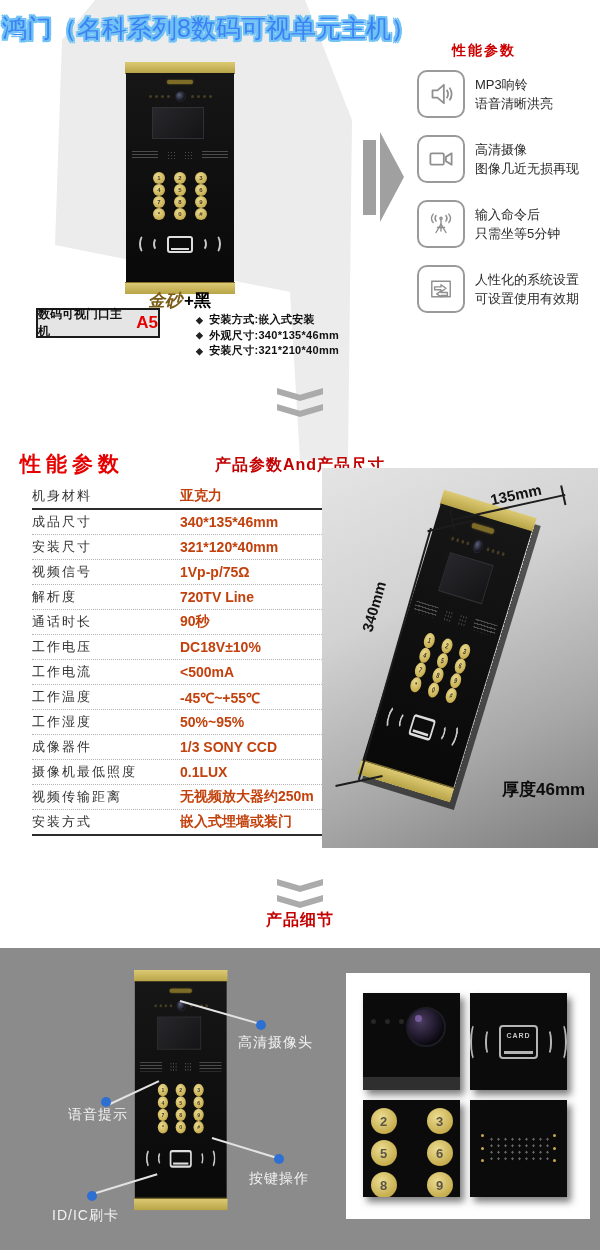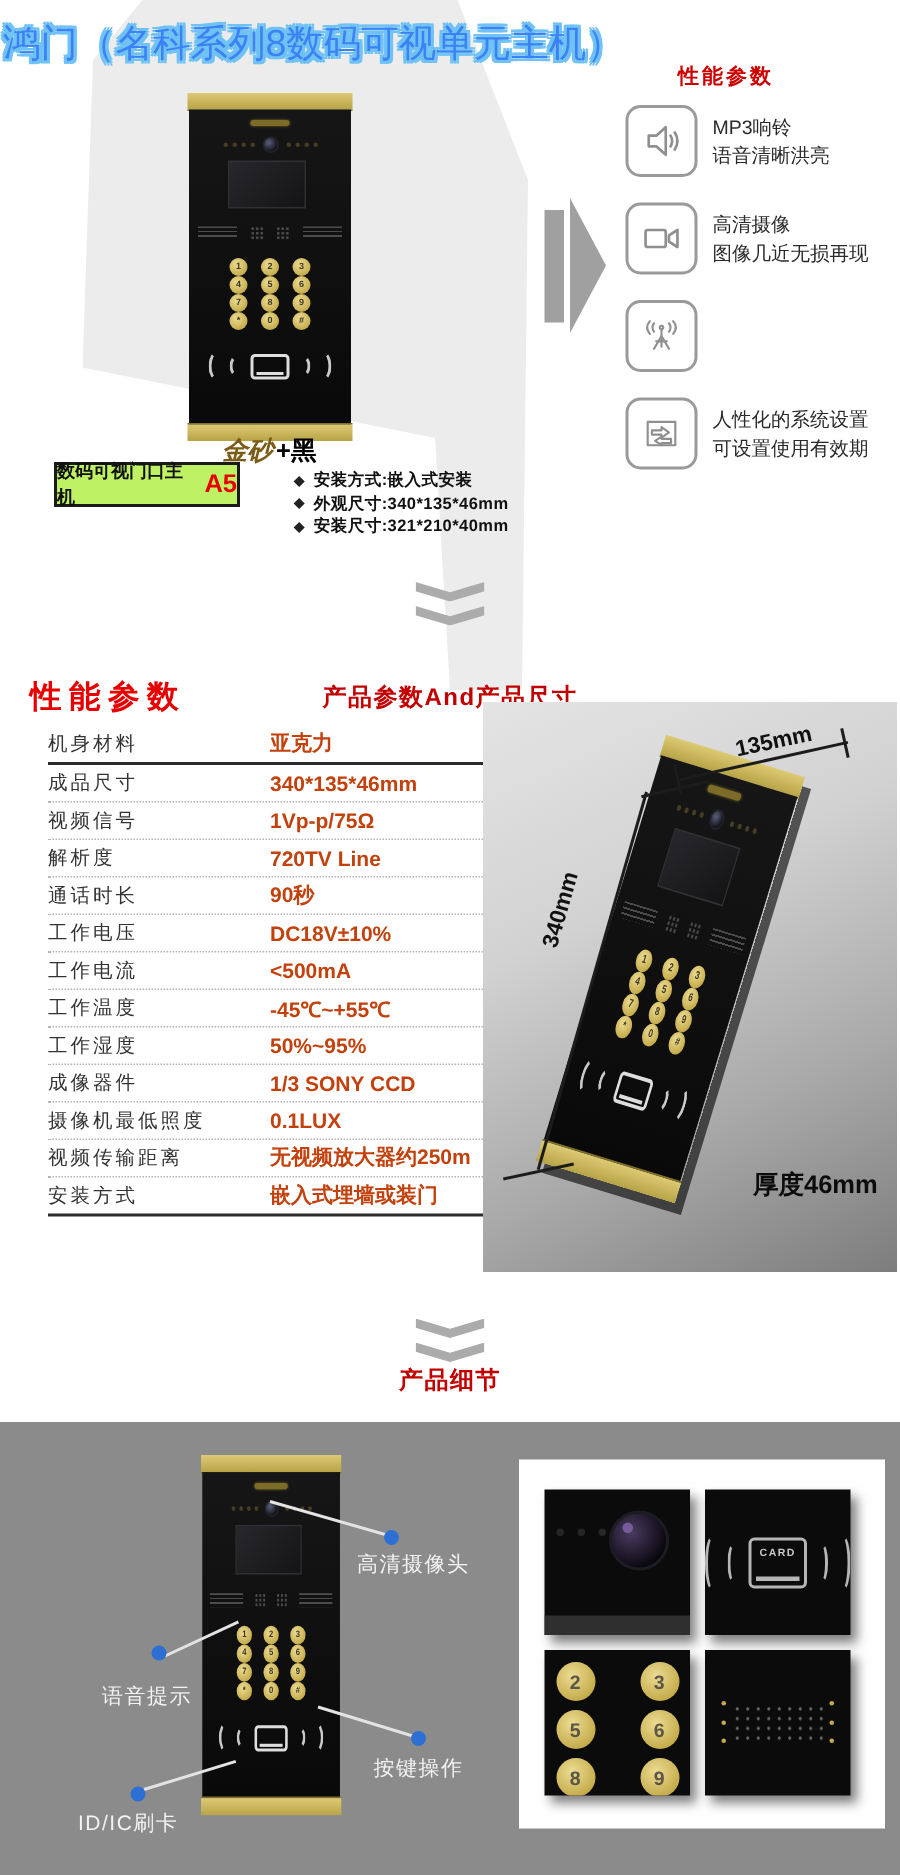--- a/index.html
+++ b/index.html
@@ -35,21 +35,21 @@
   .arc-l{border-left-color:#c9c9c9;}
   .arc-r{border-right-color:#c9c9c9;}
   .arc.small{height:10px;width:6px;}
   .cardico{width:22px;height:13px;border:2px solid #dedede;border-radius:3px;position:relative;margin:0 2px;}
   .cardico::after{content:"";position:absolute;left:2px;right:2px;bottom:1px;height:2px;background:#dedede;}
 
   
   .dev-top{left:125px;top:62px;}
   .variant{position:absolute;left:148px;top:289px;font-size:17px;font-weight:bold;color:#000;}
   .variant .script{font-family:"DejaVu Serif",serif;font-style:italic;color:#7a5c16;margin-right:2px;}
-  .model-box{position:absolute;left:36px;top:308px;width:120px;height:26px;border:2px solid #1a1a1a;background:#bef264;display:flex;align-items:center;justify-content:center;}
+  .model-box{position:absolute;left:36px;top:308px;width:120px;height:26px;border:2px solid #1a1a1a;background:#e5e5e5;display:flex;align-items:center;justify-content:center;}
   .model-label{font-size:12px;font-weight:bold;color:#111;}
   .model-code{font-size:17px;font-weight:bold;color:#e60000;margin-left:3px;}
   .bullets{position:absolute;left:196px;top:312px;margin:0;padding:0;list-style:none;}
   .bullets li{display:flex;align-items:center;height:15.5px;font-size:11px;font-weight:bold;color:#111;letter-spacing:.3px;}
   .diam{font-size:9px;color:#222;margin-right:6px;}
 
   
   .big-arrow{position:absolute;left:363px;top:132px;}
   .big-arrow .bar{position:absolute;left:0;top:8px;width:13px;height:75px;background:#a0a0a0;}
   .big-arrow .tri{position:absolute;left:17px;top:0;width:0;height:0;border-top:45px solid transparent;border-bottom:45px solid transparent;border-left:24px solid #a0a0a0;}
@@ -97,21 +97,21 @@
   .dev3wrap{position:absolute;left:134px;top:22px;width:110px;height:232px;transform:scale(.85,1.035);transform-origin:top left;}
   .dev3wrap .device{left:0;top:0;}
   .cline{position:absolute;height:2px;background:#e3e3e3;transform-origin:left center;}
   .cl-cam{left:180px;top:52px;width:84px;transform:rotate(16deg);}
   .cl-voice{left:110px;top:155px;width:54px;transform:rotate(-25deg);}
   .cl-key{left:212px;top:189px;width:70px;transform:rotate(17deg);}
   .cl-card{left:96px;top:244px;width:64px;transform:rotate(-17deg);}
   .cdot{position:absolute;width:10px;height:10px;border-radius:50%;background:#2d6fd2;}
   .cd-cam{left:256px;top:72px;} .cd-voice{left:101px;top:149px;} .cd-key{left:274px;top:206px;} .cd-card{left:87px;top:243px;}
   .clabel{position:absolute;font-size:14px;color:#f2f2f2;letter-spacing:1px;white-space:nowrap;}
-  .lb-cam{left:238px;top:86px;} .lb-voice{left:68px;top:174px;} .lb-key{left:249px;top:222px;} .lb-card{left:52px;top:259px;}
+  .lb-cam{left:238px;top:86px;} .lb-voice{left:68px;top:158px;} .lb-key{left:249px;top:222px;} .lb-card{left:52px;top:259px;}
 
   .detail-panel{position:absolute;left:346px;top:25px;width:244px;height:246px;background:#fff;}
   .cell{position:absolute;width:97px;height:97px;background:#0b0b0b;box-shadow:4px 5px 7px rgba(0,0,0,.5);overflow:hidden;}
   .c1{left:17px;top:20px;} .c2{left:124px;top:20px;} .c3{left:17px;top:127px;} .c4{left:124px;top:127px;}
   .lens{position:absolute;right:14px;top:14px;width:36px;height:36px;border-radius:50%;border:2px solid #1c1c24;
     background:radial-gradient(circle at 35% 35%,#4a3c60,#1a1424 55%,#000 85%);}
   .lens::after{content:"";position:absolute;left:7px;top:6px;width:7px;height:7px;border-radius:50%;background:#8566ad;opacity:.8;}
   .c1dots{position:absolute;left:8px;top:26px;display:flex;gap:9px;}
   .c1dots i{width:5px;height:5px;border-radius:50%;background:#262626;}
   .c1strip{position:absolute;left:0;right:0;bottom:0;height:13px;background:#2f2f2f;}
@@ -250,20 +250,24 @@
         <circle cx="24" cy="16" r="1.6"></circle>
           <path d="M24 18v16"></path>
           <path d="M24 24l-7 12M24 24l7 12"></path>
           <path d="M19 29h10"></path>
         <path d="M17 12q-3 4 0 8"></path>
           <path d="M13 10q-5 6 0 12"></path>
           <path d="M31 12q3 4 0 8"></path>
           <path d="M35 10q5 6 0 12"></path>
       </svg>
     </div>
+    <div class="feat-text">
+        <div>输入命令后</div>
+        <div>只需坐等5分钟</div>
+      </div>
   </div>
 
   <div class="feat f4">
     <div class="feat-icon">
       <svg width="34" height="34" viewBox="0 0 48 48" fill="none" stroke="#8f8f8f" stroke-width="2" stroke-linejoin="round">
         <rect x="11" y="13" width="26" height="22"></rect>
           <path d="M15 21h9v-3l7 5-7 5v-3h-9z"></path>
           <path d="M33 29h-9v-2l-6 4 6 4v-2h9z"></path>
       </svg>
     </div>
@@ -281,20 +285,24 @@
 
   <div class="params-heading">性能参数</div>
   <div class="spec-table">
     <div class="srow first">
         <span class="rl">机身材料</span>
         <span class="rv">亚克力</span>
       </div>
     <div class="srow">
         <span class="rl">成品尺寸</span>
         <span class="rv">340*135*46mm</span>
+      </div>
+    <div class="srow">
+        <span class="rl">安装尺寸</span>
+        <span class="rv">321*120*40mm</span>
       </div>
     <div class="srow">
         <span class="rl">视频信号</span>
         <span class="rv">1Vp-p/75Ω</span>
       </div>
     <div class="srow">
         <span class="rl">解析度</span>
         <span class="rv">720TV Line</span>
       </div>
     <div class="srow">

